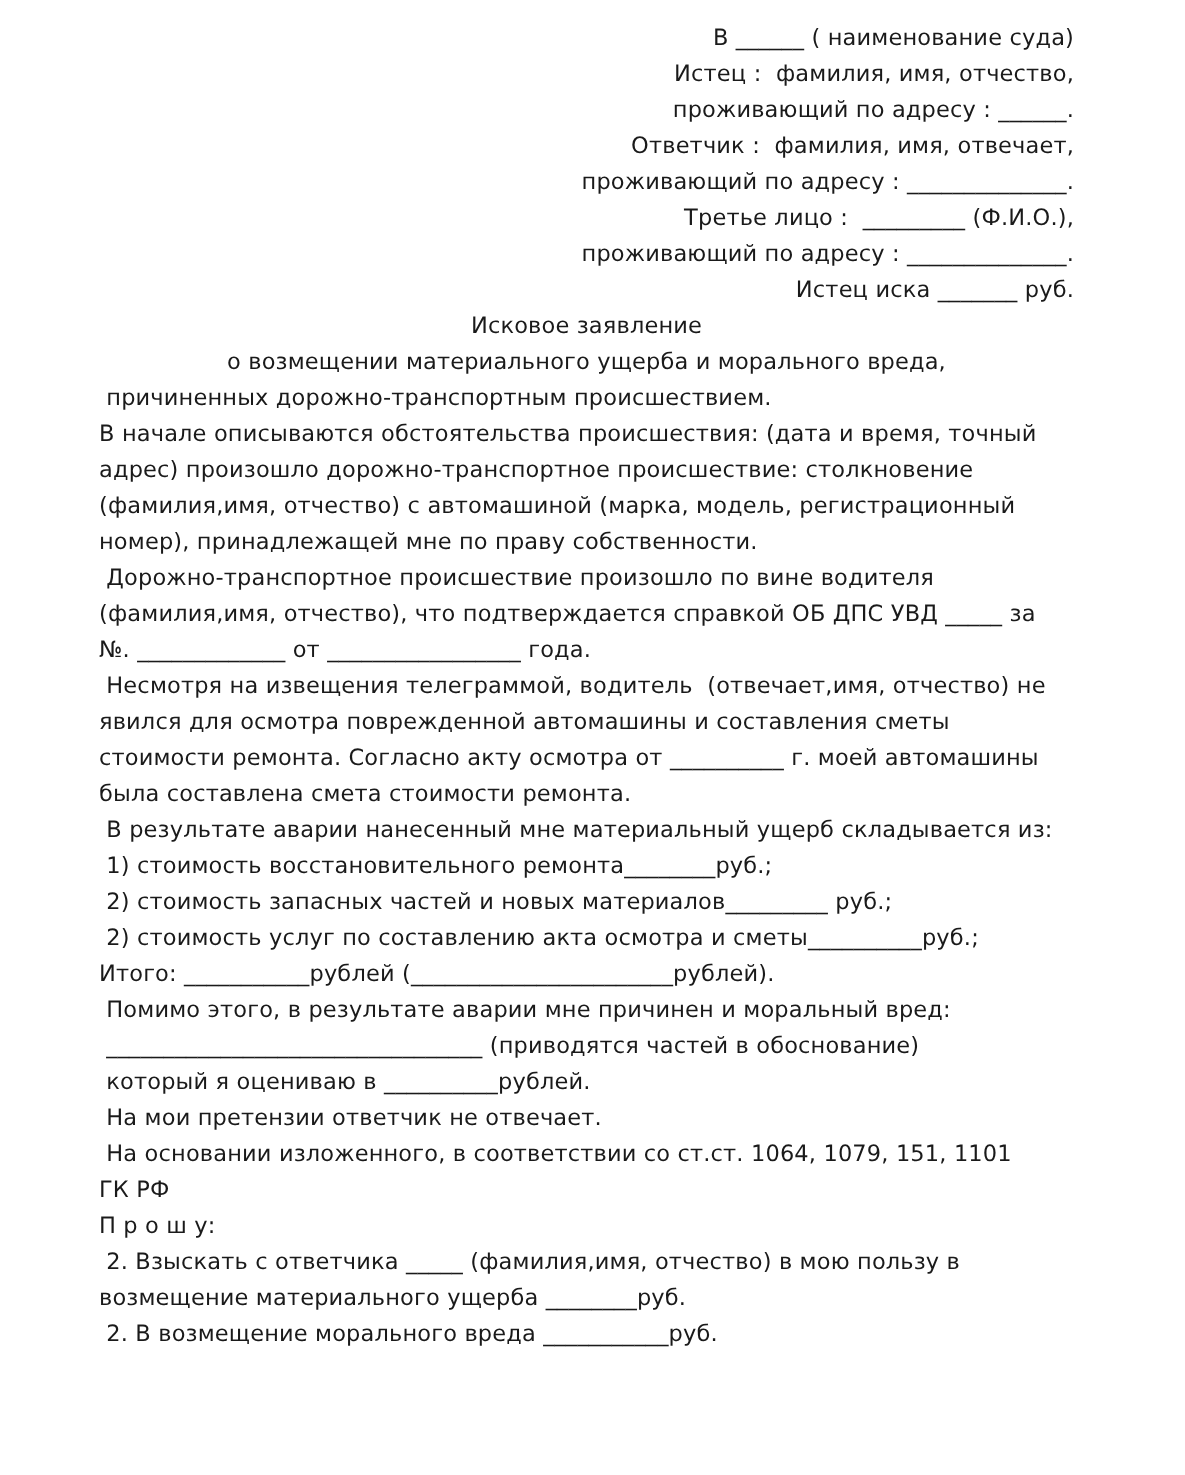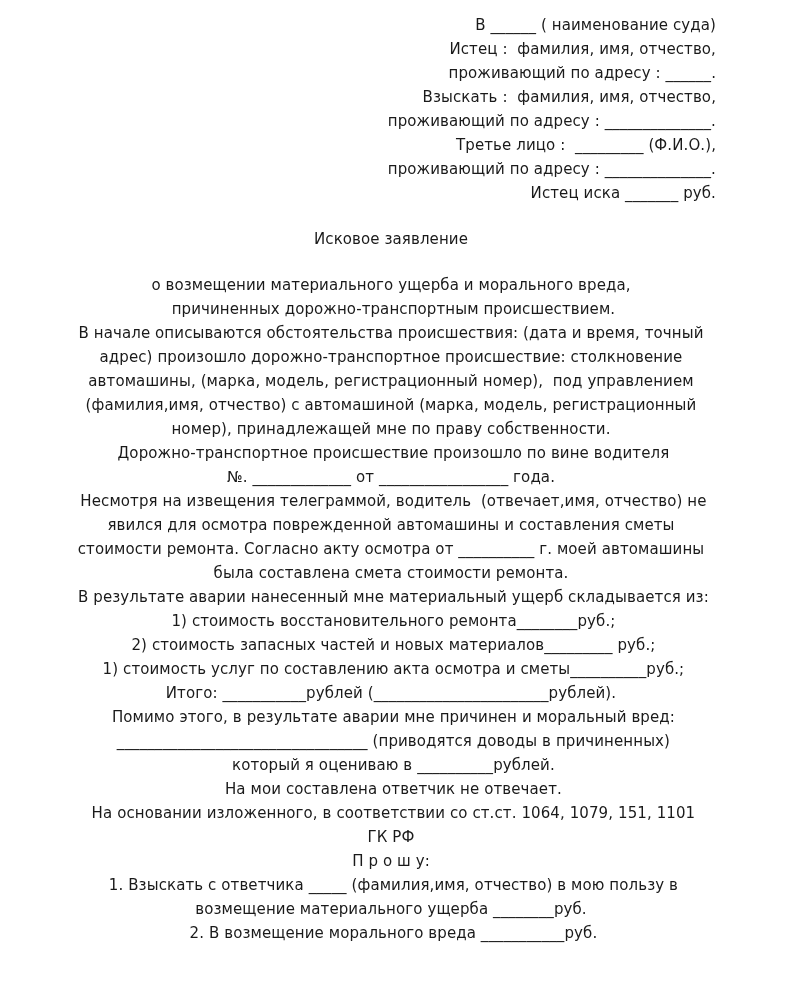--- a/index.html
+++ b/index.html
@@ -22,58 +22,58 @@
     font-family: "DejaVu Sans", "Liberation Sans", sans-serif;
     font-size: 15px;
     line-height: 24px;
     letter-spacing: 0.1px;
   }
   .line {
     white-space: pre;       
     height: 24px;
     overflow: visible;
   }
-  .line.left   { text-align: center; }
+  .line.left   { text-align: left; }
   .line.right  { text-align: right; }
-  .line.center { text-align: center; margin-top: 22px; }
+  .line.center { text-align: center; }
 </style>
 </head>
 <body>
 
 <main class="page" style="background: rgb(255, 255, 255); color: rgb(26, 26, 26);">
     <div class="line right">В ______ ( наименование суда)</div>
     <div class="line right">Истец :  фамилия, имя, отчество,</div>
     <div class="line right">проживающий по адресу : ______.</div>
-    <div class="line right">Взыскать :  фамилия, имя, отчество,</div>
+    <div class="line right">Ответчик :  фамилия, имя, отвечает,</div>
     <div class="line right">проживающий по адресу : ______________.</div>
     <div class="line right">Третье лицо :  _________ (Ф.И.О.),</div>
     <div class="line right">проживающий по адресу : ______________.</div>
     <div class="line right">Истец иска _______ руб.</div>
     <div class="line center">Исковое заявление</div>
     <div class="line center">о возмещении материального ущерба и морального вреда,</div>
     <div class="line left"> причиненных дорожно-транспортным происшествием.</div>
     <div class="line left">В начале описываются обстоятельства происшествия: (дата и время, точный</div>
     <div class="line left">адрес) произошло дорожно-транспортное происшествие: столкновение</div>
-    <div class="line left">автомашины, (марка, модель, регистрационный номер),  под управлением</div>
     <div class="line left">(фамилия,имя, отчество) с автомашиной (марка, модель, регистрационный</div>
     <div class="line left">номер), принадлежащей мне по праву собственности.</div>
     <div class="line left"> Дорожно-транспортное происшествие произошло по вине водителя</div>
+    <div class="line left">(фамилия,имя, отчество), что подтверждается справкой ОБ ДПС УВД _____ за</div>
     <div class="line left">№. _____________ от _________________ года.</div>
     <div class="line left"> Несмотря на извещения телеграммой, водитель  (отвечает,имя, отчество) не</div>
     <div class="line left">явился для осмотра поврежденной автомашины и составления сметы</div>
     <div class="line left">стоимости ремонта. Согласно акту осмотра от __________ г. моей автомашины</div>
     <div class="line left">была составлена смета стоимости ремонта.</div>
     <div class="line left"> В результате аварии нанесенный мне материальный ущерб складывается из:</div>
     <div class="line left"> 1) стоимость восстановительного ремонта________руб.;</div>
     <div class="line left"> 2) стоимость запасных частей и новых материалов_________ руб.;</div>
-    <div class="line left"> 1) стоимость услуг по составлению акта осмотра и сметы__________руб.;</div>
+    <div class="line left"> 2) стоимость услуг по составлению акта осмотра и сметы__________руб.;</div>
     <div class="line left">Итого: ___________рублей (_______________________рублей).</div>
     <div class="line left"> Помимо этого, в результате аварии мне причинен и моральный вред:</div>
-    <div class="line left"> _________________________________ (приводятся доводы в причиненных)</div>
+    <div class="line left"> _________________________________ (приводятся частей в обоснование)</div>
     <div class="line left"> который я оцениваю в __________рублей.</div>
-    <div class="line left"> На мои составлена ответчик не отвечает.</div>
+    <div class="line left"> На мои претензии ответчик не отвечает.</div>
     <div class="line left"> На основании изложенного, в соответствии со ст.ст. 1064, 1079, 151, 1101</div>
     <div class="line left">ГК РФ</div>
     <div class="line left">П р о ш у:</div>
-    <div class="line left"> 1. Взыскать с ответчика _____ (фамилия,имя, отчество) в мою пользу в</div>
+    <div class="line left"> 2. Взыскать с ответчика _____ (фамилия,имя, отчество) в мою пользу в</div>
     <div class="line left">возмещение материального ущерба ________руб.</div>
     <div class="line left"> 2. В возмещение морального вреда ___________руб.</div>
   </main>
 
 </body></html>

